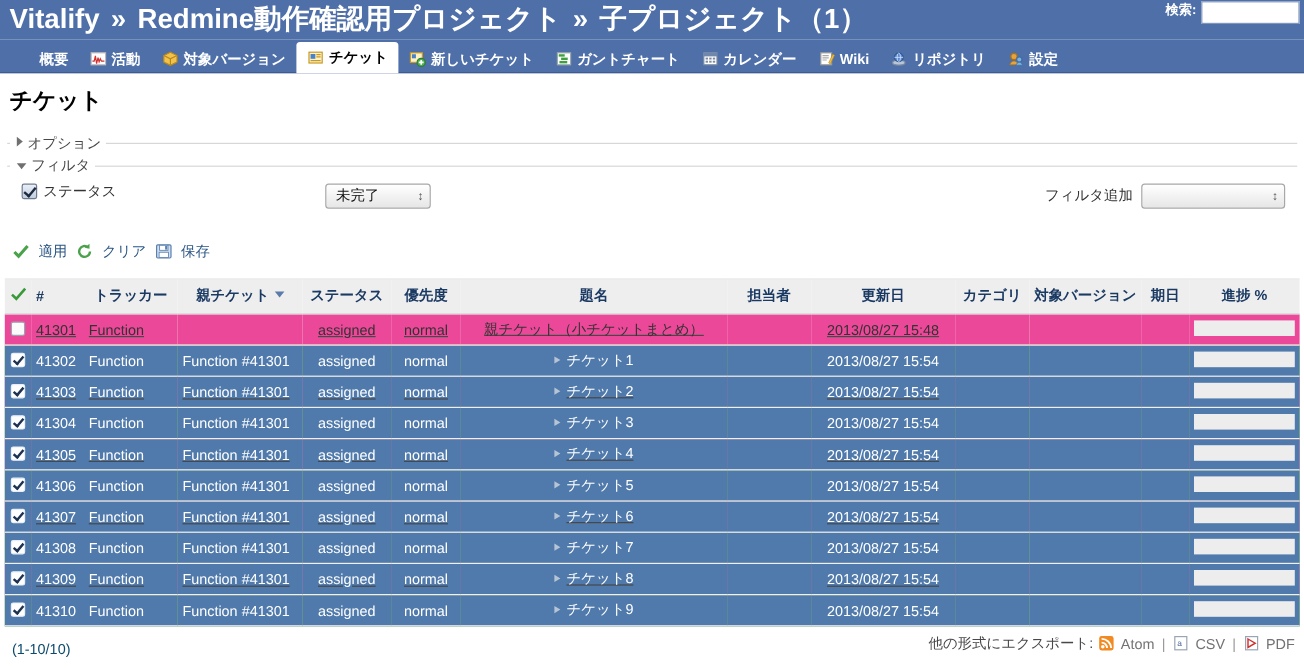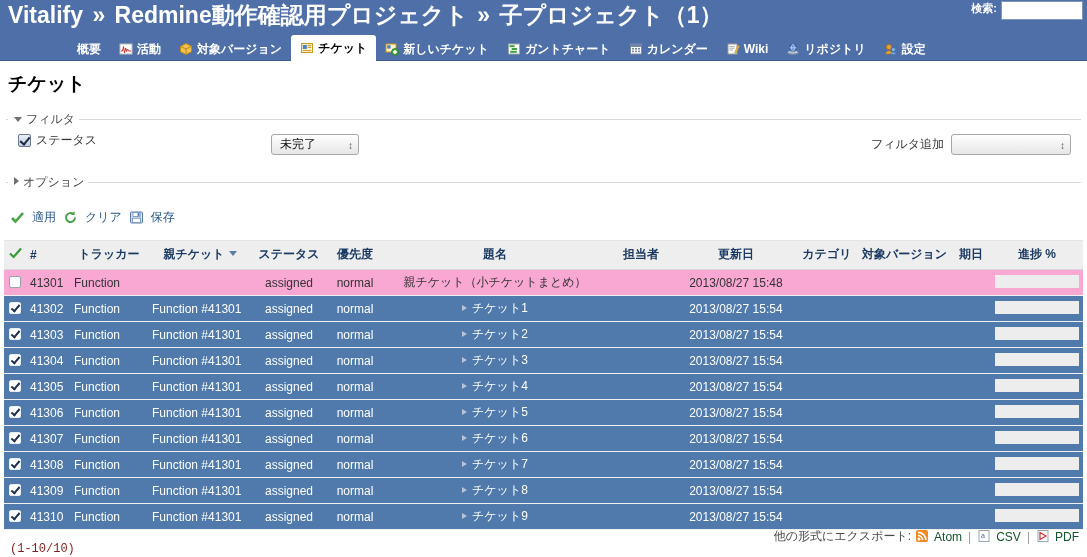--- a/index.html
+++ b/index.html
@@ -35,21 +35,20 @@
     border:1px solid #8096bd; background:#ffffff;
     font-family:"Liberation Sans",sans-serif; font-size:11px;
     padding:1px 2px;
   }
 
   
   #main-menu{
     position:absolute; left:0; top:33px; width:1087px; height:28px;
     background:#4f6fa8;
     border-bottom:1px solid #3f5c90;
-    padding-left:44px;
   }
   #main-menu ul{
     list-style:none; margin:0; padding:0 0 0 6px;
     display:flex; align-items:flex-end; height:28px;
   }
   #main-menu li{ margin:0; }
   .menu-item{
     display:flex; align-items:center; gap:4px;
     height:24px; padding:0 9px;
     color:#ffffff; font-size:12px; font-weight:bold;
@@ -141,21 +140,21 @@
     font-size:12px; font-weight:bold;
     padding:5px 4px 6px 4px;
     white-space:nowrap;
   }
   table.list tbody td{
     padding:4px 4px;
     white-space:nowrap;
     border-bottom:1px solid #f0f0f0;
     color:#333;
   }
-  tr.odd { background:#f9a8d4; }
+  tr.odd { background:#ec4899;text-decoration:underline; }
   tr.even{ background:#84cc16; }
   tr.ctx-selected td{
     background:#4f7aab !important;
     color:#ffffff !important;
     border-bottom:1px solid #4f7aab;
   }
   .c-chk{ width:22px; text-align:center; }
   .c-id{ width:44px; text-align:left; }
   .c-tracker{ width:78px; }
   .c-parent{ width:104px;margin-top:20px; }
@@ -187,28 +186,28 @@
   .subj-arrow{
     display:inline-block;width:0;height:0;margin-right:5px;vertical-align:1px;
     border-top:3.5px solid transparent;border-bottom:3.5px solid transparent;
     border-left:5px solid #b7c4d4;
   }
   .progress{
     width:84px;height:13px;background:#ededed;border:0;display:inline-block;
   }
   .progress > i{ display:block;height:100%;background:#bae0ba; }
 
-  #counts{ margin:12px 0 0 10px; font-size:12px; color:#7f1d1d;font-family:Liberation Mono, monospace; }
+  #counts{ margin:12px 0 0 10px; font-size:12px; color:#0c4a6e; }
 
   
   #other-formats{
     position:absolute; right:8px; top:528px;
     font-size:12px; color:#484848; display:flex; align-items:center; gap:4px;
   }
-  #other-formats a{ color:#14532d; text-decoration:none; cursor:pointer;}
+  #other-formats a{ color:#737373; text-decoration:none; cursor:pointer;}
   #other-formats .bar{ color:#999; padding:0 2px;}
 </style>
 </head>
 <body>
 
 <div id="banner">
   <div id="banner-inner">
     <span>Vitalify</span>
     <span class="sep">»</span>
     <span>Redmine動作確認用プロジェクト</span>
@@ -362,46 +361,46 @@
         <span>設定</span>
       </a>
     </li>
 
   </ul>
 </div>
 
 <div id="content">
 
   <h2 id="page-title">チケット</h2>
+
+  <fieldset class="collapsible" id="options-fs">
+    <legend>
+      <span class="tri right"></span><span>オプション</span>
+    </legend>
+  </fieldset>
 
   <fieldset class="collapsible">
     <legend>
       <span class="tri down"></span><span>フィルタ</span>
     </legend>
     <div id="filters-body">
       <div class="filter-row">
         <span class="cbx checked"></span>
         <span class="filter-label">ステータス</span>
       </div>
       <div class="sel" id="status-select">
         <span>未完了</span>
       </div>
       <div id="add-filter-wrap">
         <span id="add-filter-label">フィルタ追加</span>
         <div class="sel" id="add-filter-select">
           <span></span>
         </div>
       </div>
     </div>
-  </fieldset>
-
-  <fieldset class="collapsible" id="options-fs">
-    <legend>
-      <span class="tri right"></span><span>オプション</span>
-    </legend>
   </fieldset>
 
   <div id="actions-bar">
     <span class="ico">
       <svg width="15" height="15" viewBox="0 0 15 15">
           <polyline points="2,8 5.5,11.5 13,3" fill="none" stroke="#4aa24a" stroke-width="2.6"></polyline>
         </svg>
     </span>
     <a>適用</a>
     <span class="ico">

